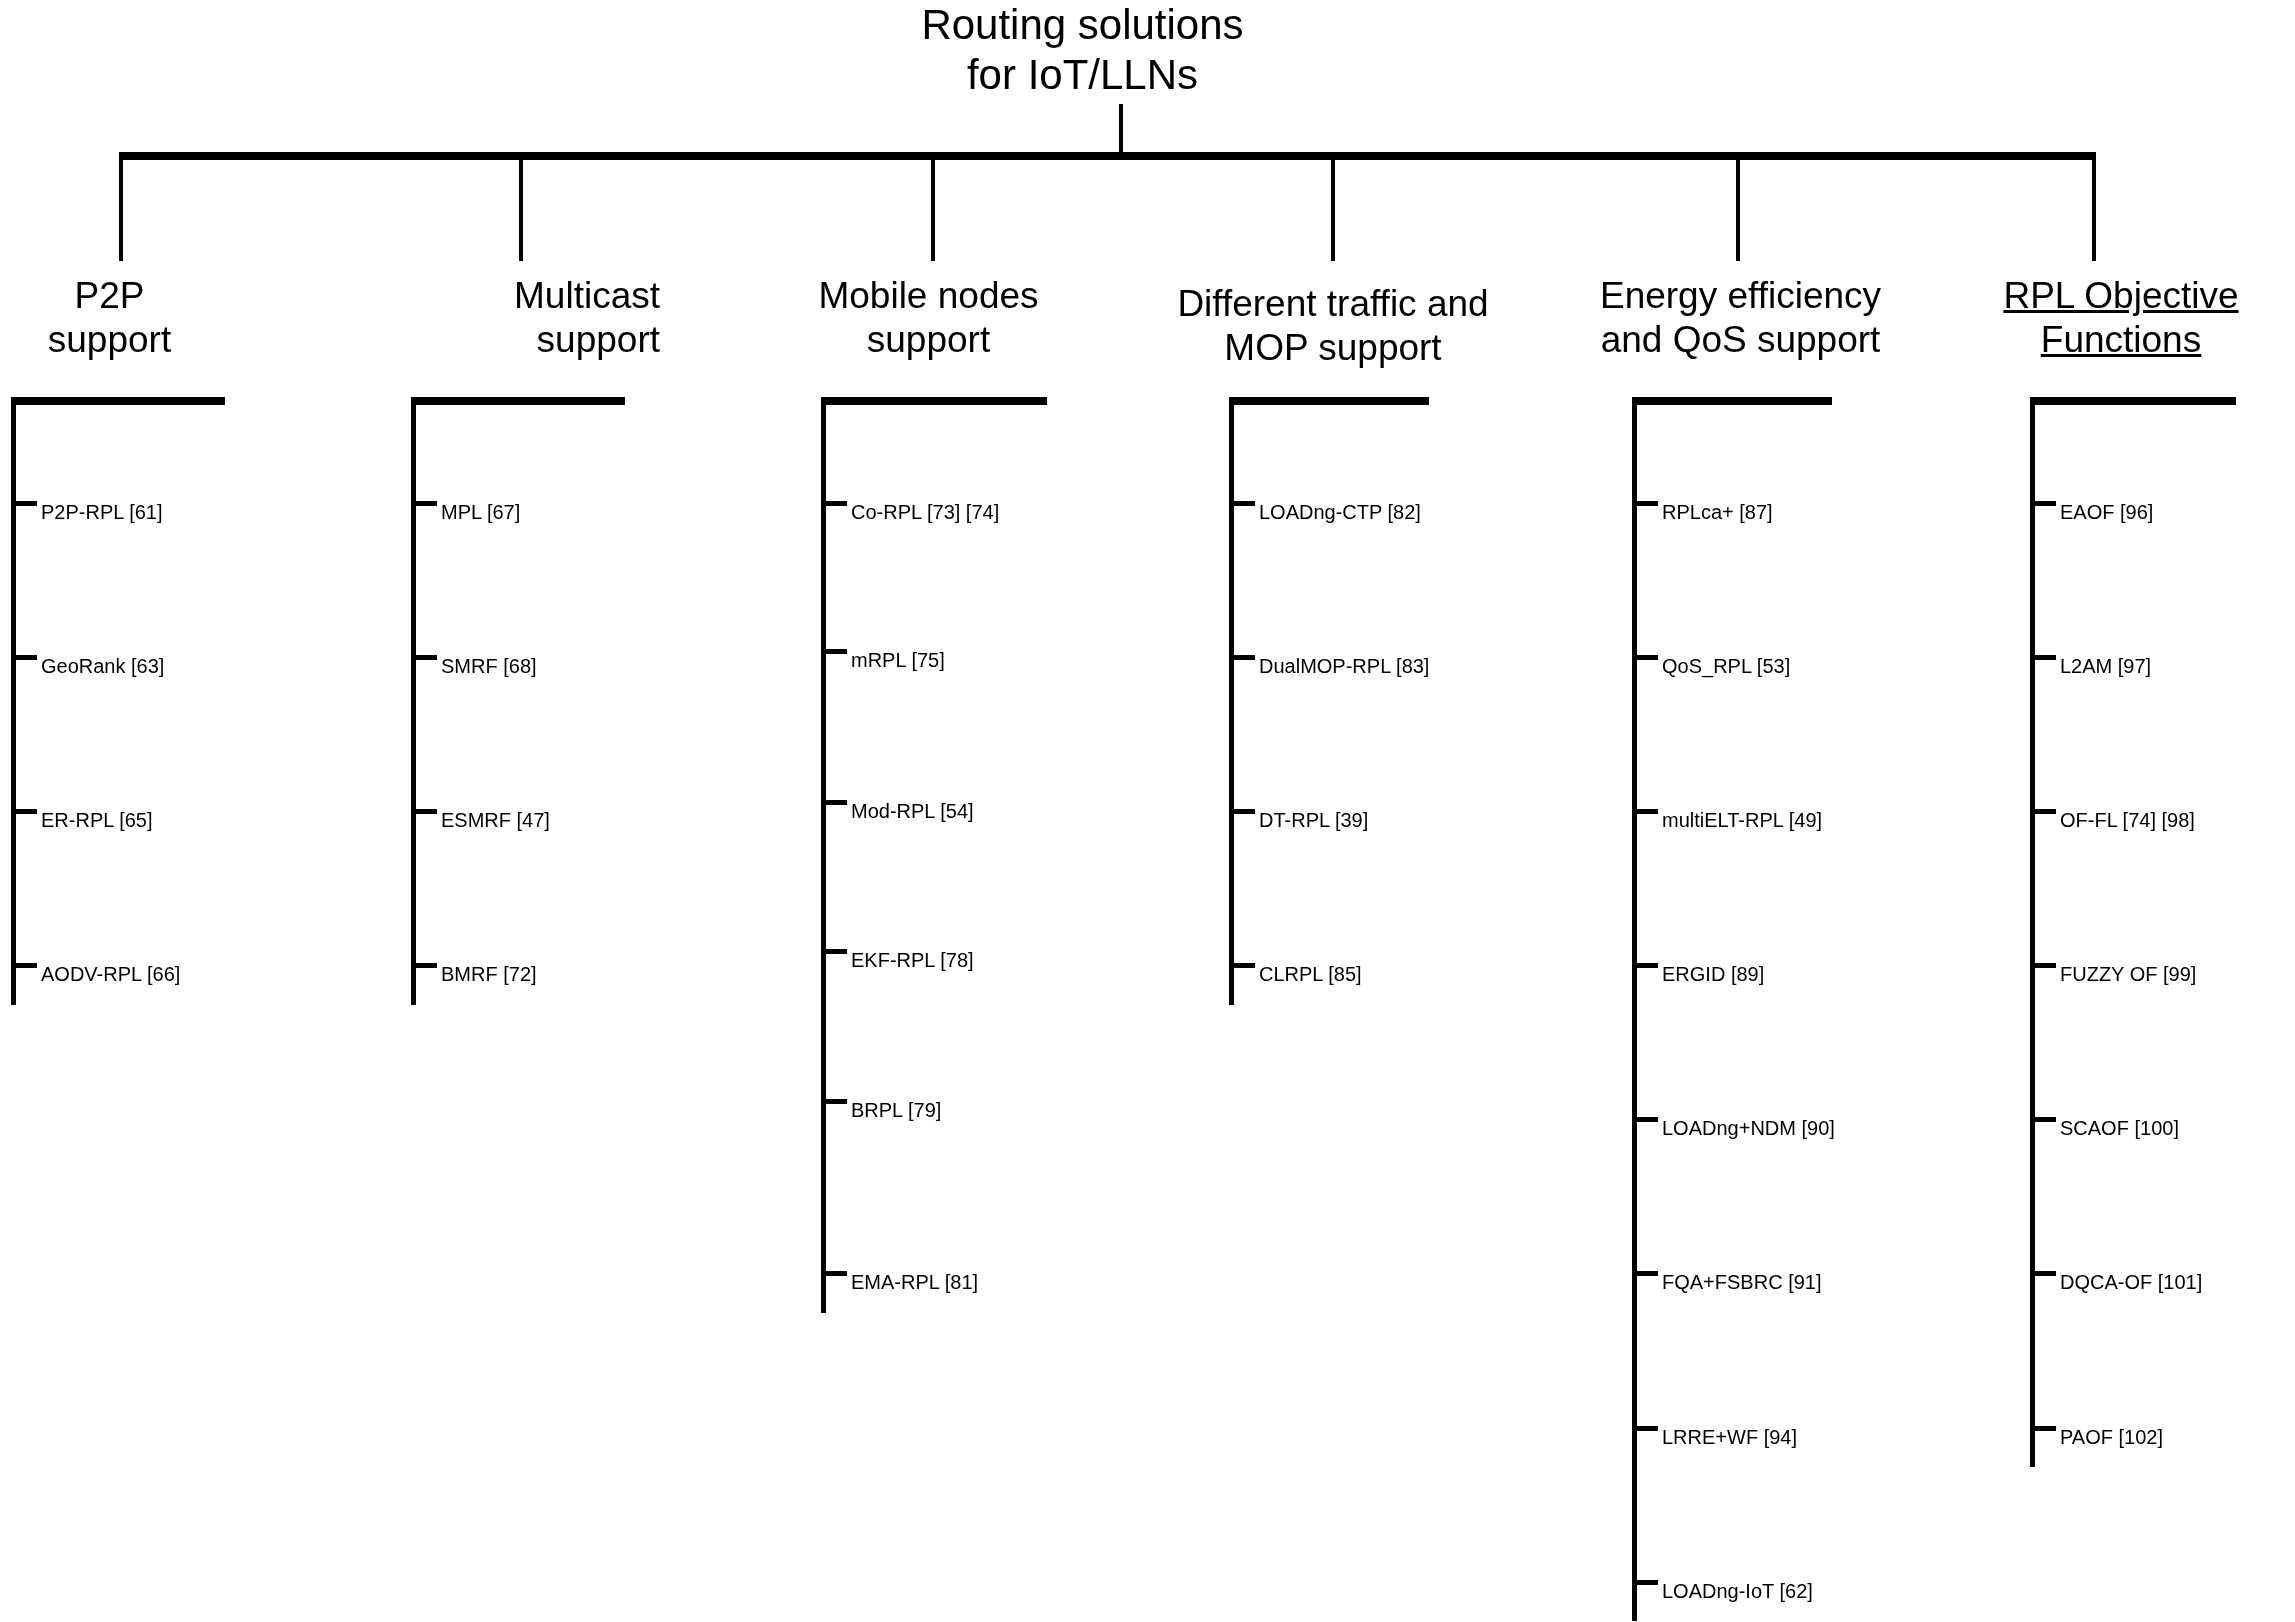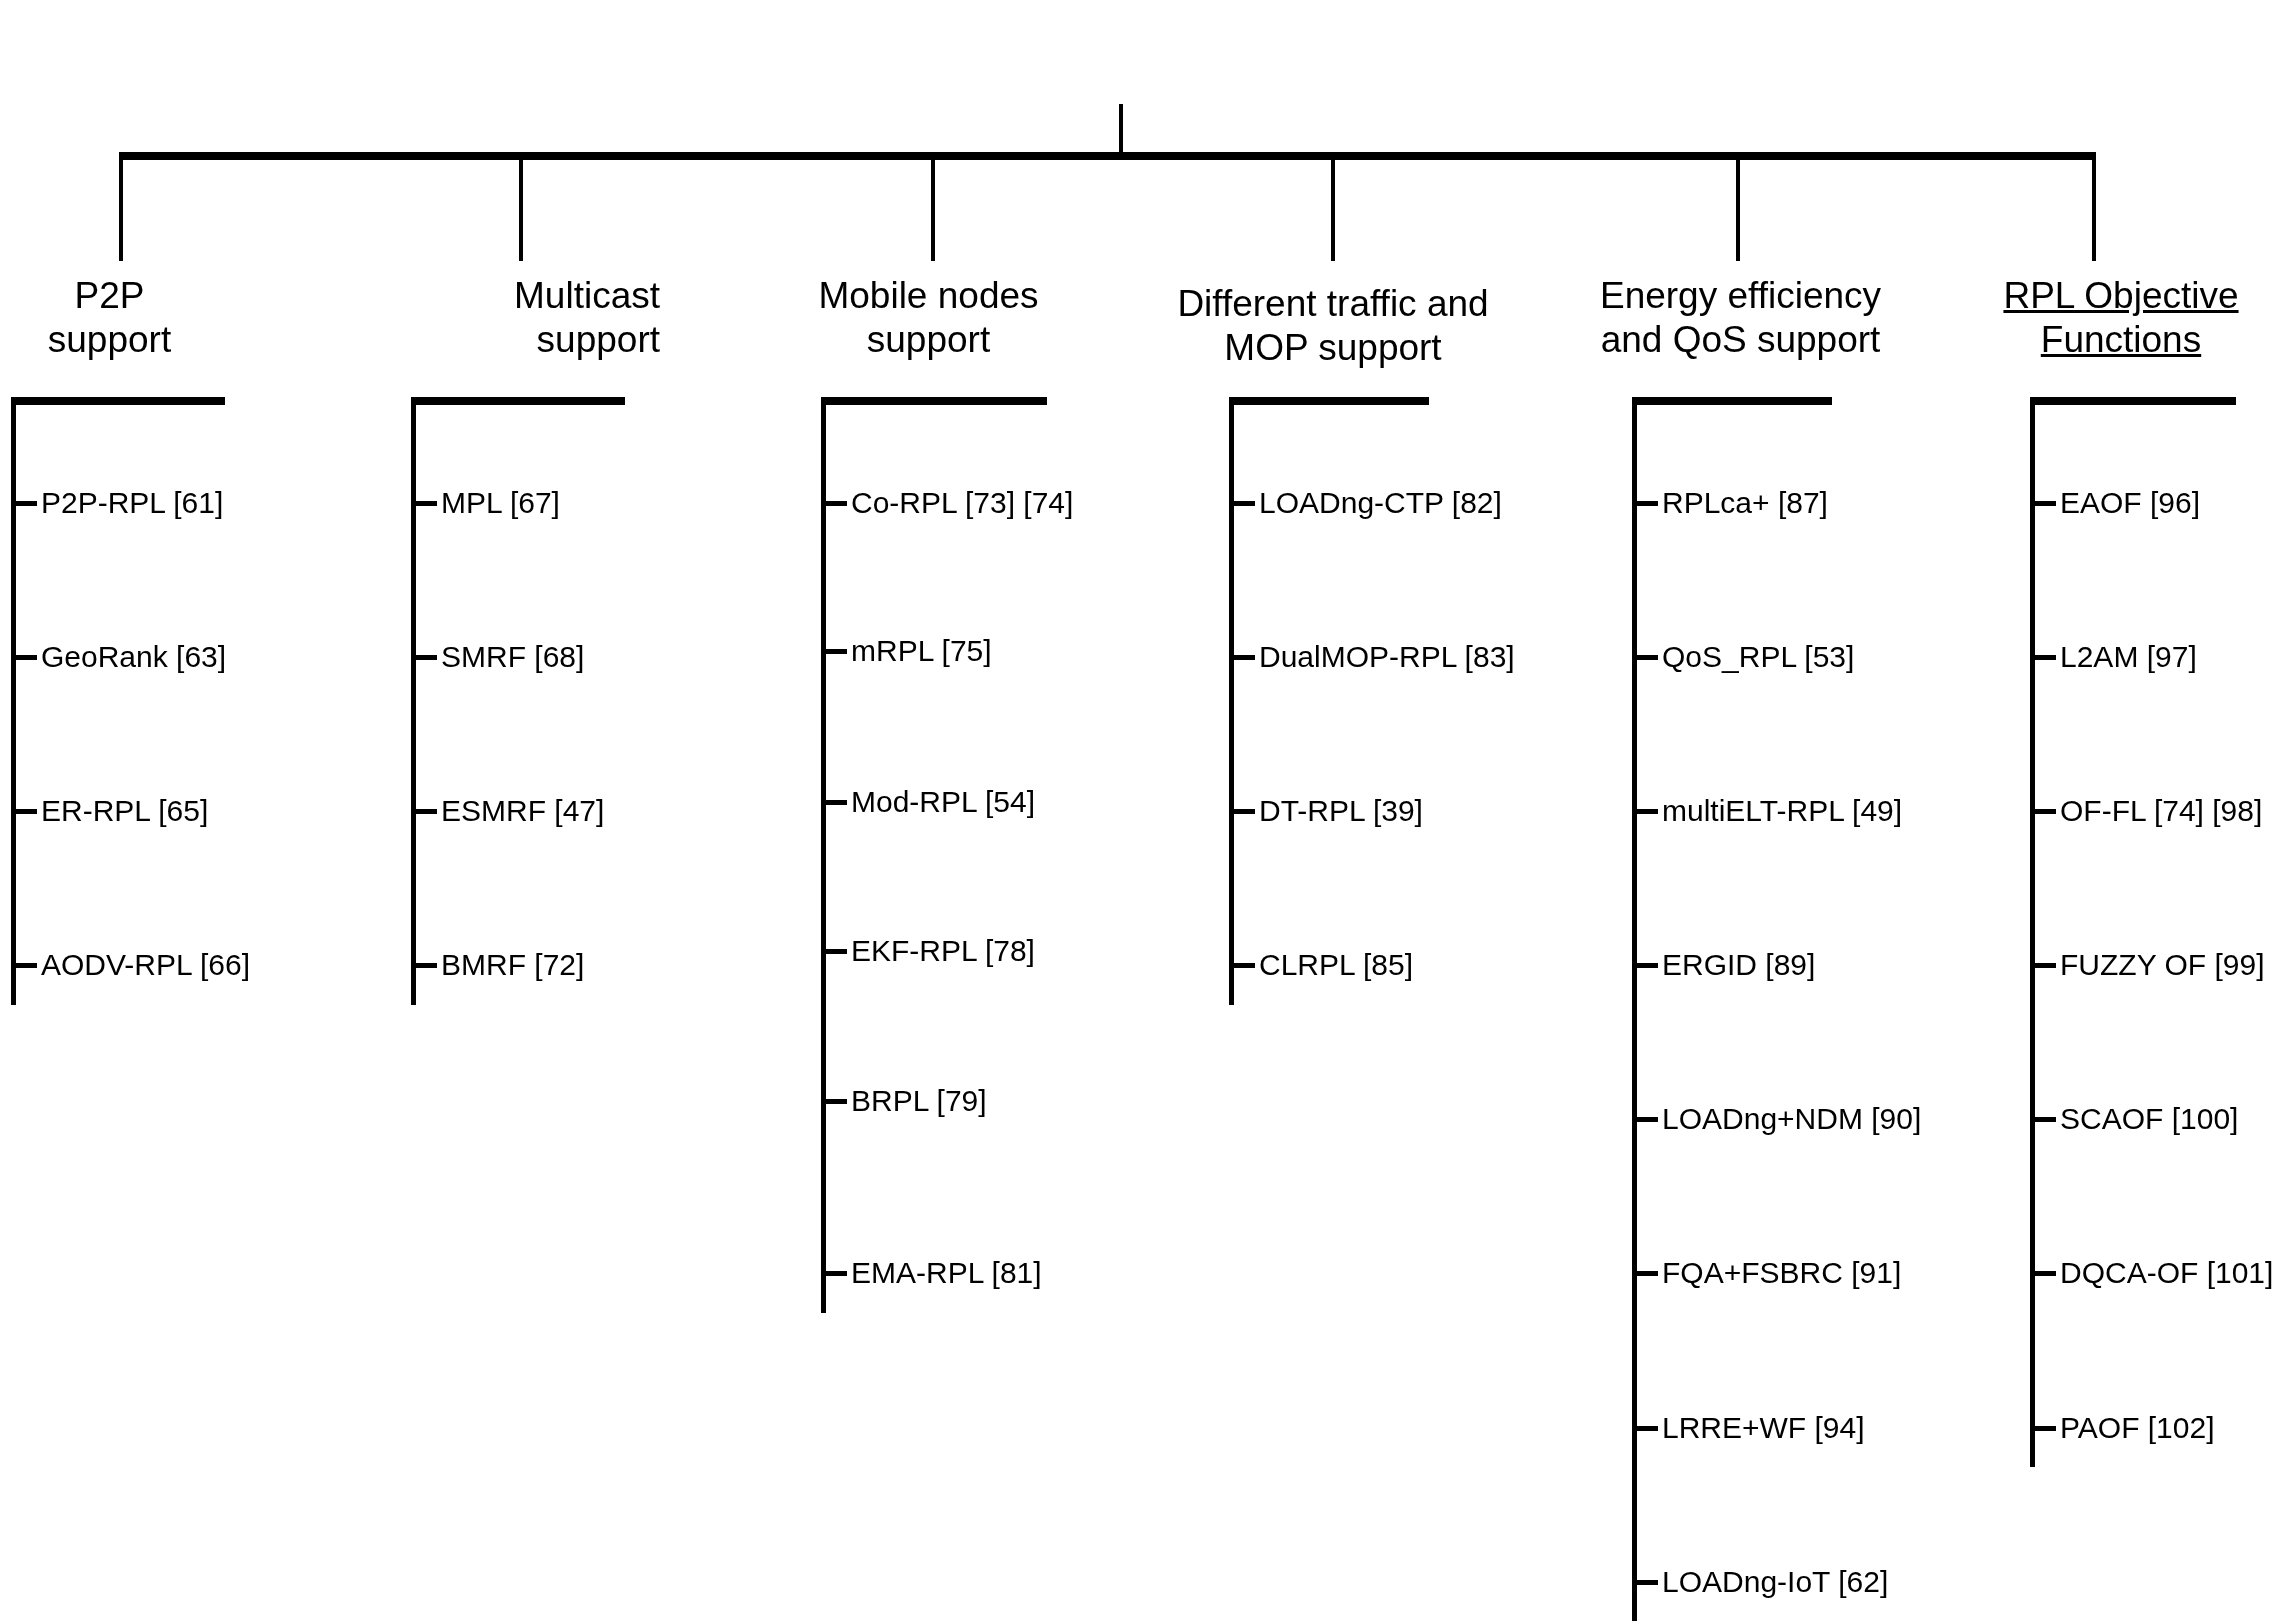--- a/index.html
+++ b/index.html
@@ -90,31 +90,33 @@
     position: absolute;
     left: 0px;
     top: 12.3px;
     width: 26px;
     height: 4.8px;
     background: #000000;
   }
   .leaf-label {
     position: absolute;
     left: 30px;
-    top: 0px;
-    font-size: 30px;
+    top: 10px;
+    font-size: 20px;
     line-height: 27px;
     white-space: nowrap;
   }
 </style>
 </head>
 <body>
 
 <div id="canvas">
 
+  <div class="root-title">Routing solutions
+for IoT/LLNs</div>
 
   <div class="line-v root-stem"></div>
   <div class="line-h main-bus"></div>
 
   <div id="columns-root">
       <div class="line-v drop" style="left: 119px;"></div>
       <div class="col-header" style="left: -41px; top: 274px; width: 301px;">P2P
 support</div>
       <div class="col-rail" style="left: 11px; top: 397px; width: 214px;"></div>
       <div class="col-spine" style="left: 11px; top: 397px; height: 608px;"></div>

